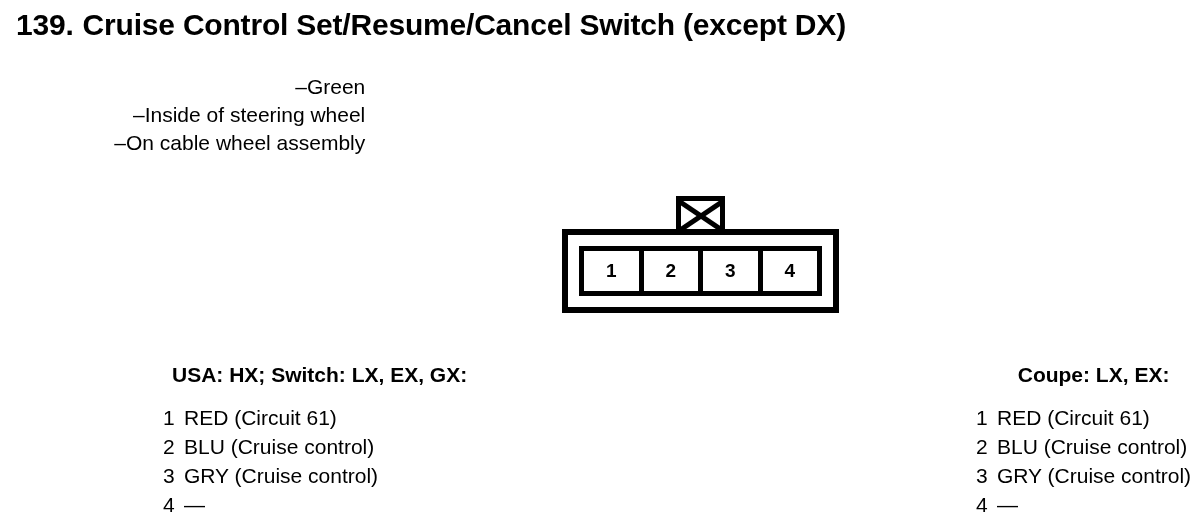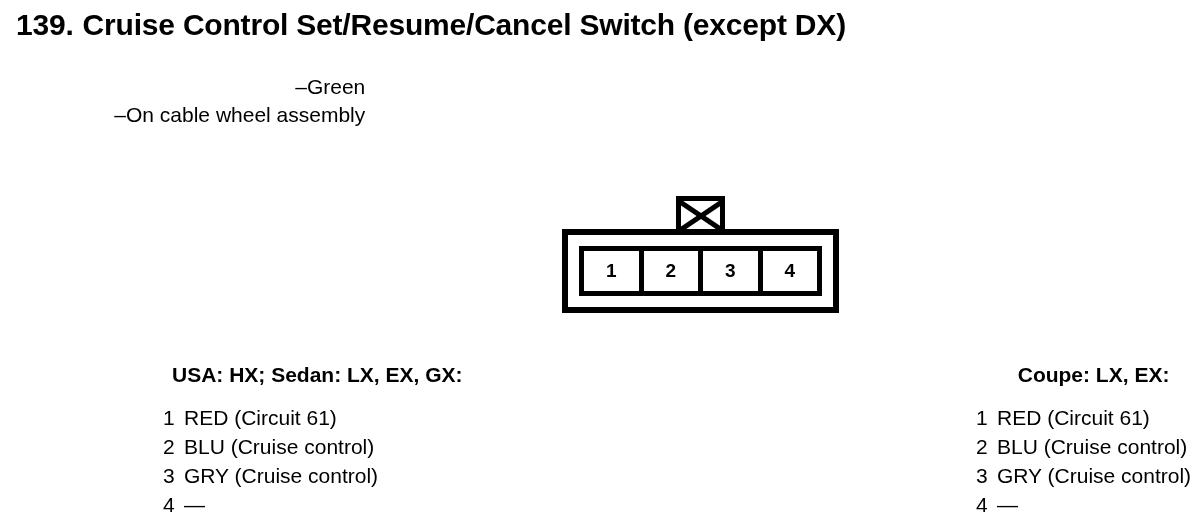--- a/index.html
+++ b/index.html
@@ -154,20 +154,23 @@
 
 <div class="page-title">
   <span class="title-num">139.</span><span>Cruise Control Set/Resume/Cancel Switch (except DX)</span>
 </div>
 
 <ul class="bullet-list">
   <li>
     <span class="bullet-dash">–</span><span>Green</span>
   </li>
   <li>
+    <span class="bullet-dash">–</span><span>Inside of steering wheel</span>
+  </li>
+  <li>
     <span class="bullet-dash">–</span><span>On cable wheel assembly</span>
   </li>
 </ul>
 
 <div class="connector">
 
   <div class="connector-tab">
     <span class="x-line a"></span>
     <span class="x-line b"></span>
   </div>
@@ -177,21 +180,21 @@
       <div class="pin-cell">1</div>
       <div class="pin-cell">2</div>
       <div class="pin-cell">3</div>
       <div class="pin-cell">4</div>
     </div>
   </div>
 
 </div>
 
 <div class="legend legend-left">
-  <div class="legend-heading">USA: HX; Sedan: LX, EX, GX:</div>
+  <div class="legend-heading">USA: HX; Switch: LX, EX, GX:</div>
   <ul class="legend-rows">
     <li>
       <span class="legend-pin">1</span><span>RED (Circuit 61)</span>
     </li>
     <li>
       <span class="legend-pin">2</span><span>BLU (Cruise control)</span>
     </li>
     <li>
       <span class="legend-pin">3</span><span>GRY (Cruise control)</span>
     </li>

